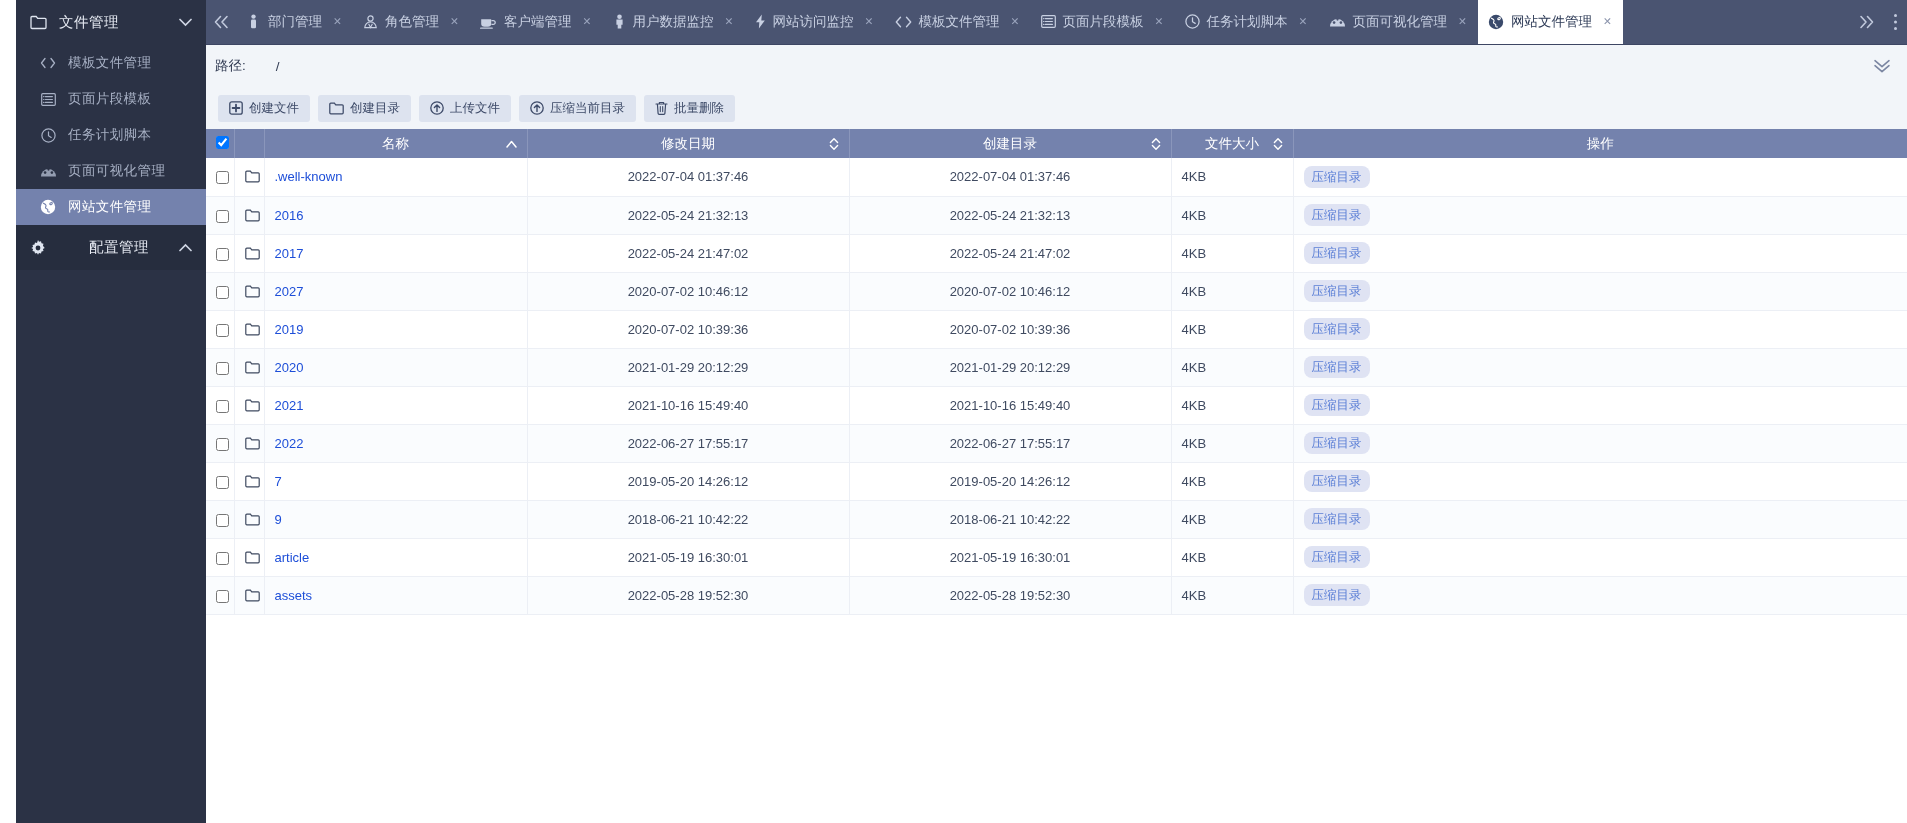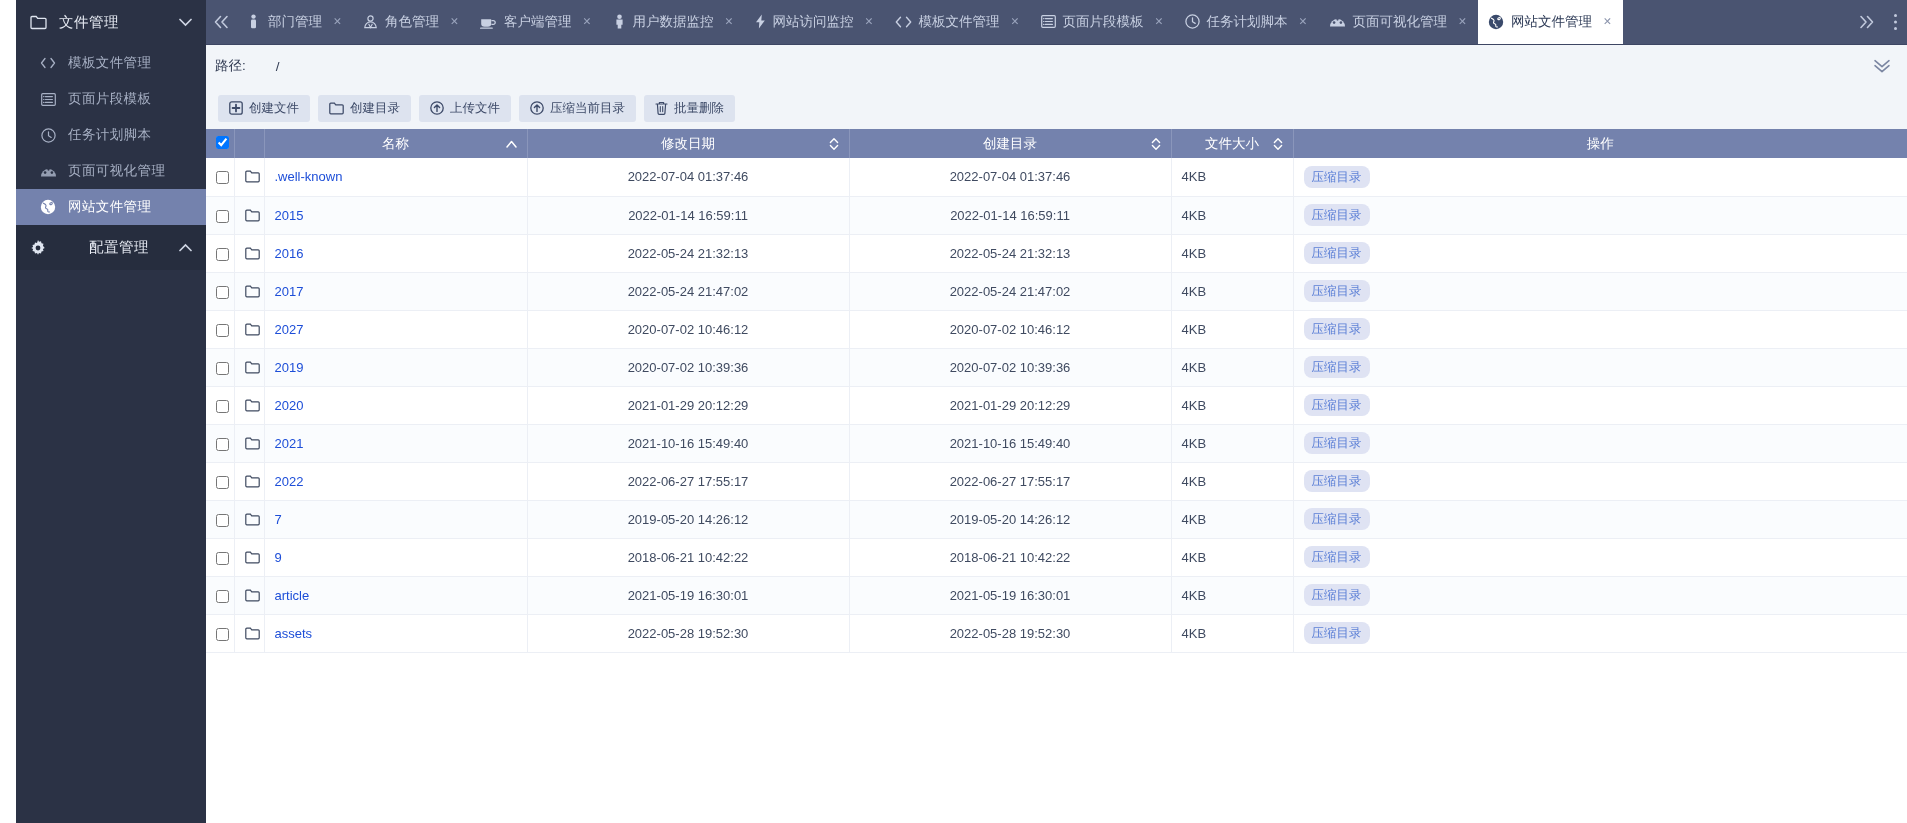--- a/index.html
+++ b/index.html
@@ -536,31 +536,20 @@
                 <td class="cell-date"><span>2022-07-04 01:37:46</span></td>
                 <td class="cell-date"><span>2022-07-04 01:37:46</span></td>
                 <td class="cell-size"><span>4KB</span></td>
                 <td class="cell-ops last"><button class="opbtn">压缩目录</button></td>
               </tr>
               <tr>
                 <td class="cell-chk"><input class="cbx" type="checkbox" style=""></td>
                 <td class="cell-icn"><span><svg width="15" height="13" viewBox="0 0 15 13">
                       <path d="M0.8 2.2a1 1 0 011-1h3.6l1.3 1.6h6.5a1 1 0 011 1v7a1 1 0 01-1 1H1.8a1 1 0 01-1-1z" fill="none" stroke="currentColor" stroke-width="1.2"></path>
                     </svg></span></td>
-                <td class="cell-name"><a>2015</a></td>
-                <td class="cell-date"><span>2022-01-14 16:59:11</span></td>
-                <td class="cell-date"><span>2022-01-14 16:59:11</span></td>
-                <td class="cell-size"><span>4KB</span></td>
-                <td class="cell-ops last"><button class="opbtn">压缩目录</button></td>
-              </tr>
-              <tr>
-                <td class="cell-chk"><input class="cbx" type="checkbox" style=""></td>
-                <td class="cell-icn"><span><svg width="15" height="13" viewBox="0 0 15 13">
-                      <path d="M0.8 2.2a1 1 0 011-1h3.6l1.3 1.6h6.5a1 1 0 011 1v7a1 1 0 01-1 1H1.8a1 1 0 01-1-1z" fill="none" stroke="currentColor" stroke-width="1.2"></path>
-                    </svg></span></td>
                 <td class="cell-name"><a>2016</a></td>
                 <td class="cell-date"><span>2022-05-24 21:32:13</span></td>
                 <td class="cell-date"><span>2022-05-24 21:32:13</span></td>
                 <td class="cell-size"><span>4KB</span></td>
                 <td class="cell-ops last"><button class="opbtn">压缩目录</button></td>
               </tr>
               <tr>
                 <td class="cell-chk"><input class="cbx" type="checkbox" style=""></td>
                 <td class="cell-icn"><span><svg width="15" height="13" viewBox="0 0 15 13">
                       <path d="M0.8 2.2a1 1 0 011-1h3.6l1.3 1.6h6.5a1 1 0 011 1v7a1 1 0 01-1 1H1.8a1 1 0 01-1-1z" fill="none" stroke="currentColor" stroke-width="1.2"></path>

